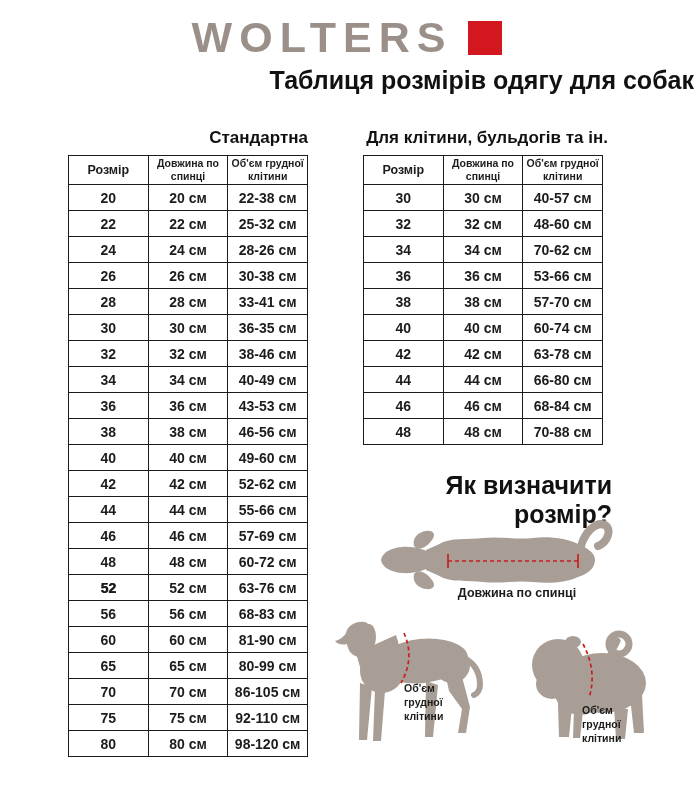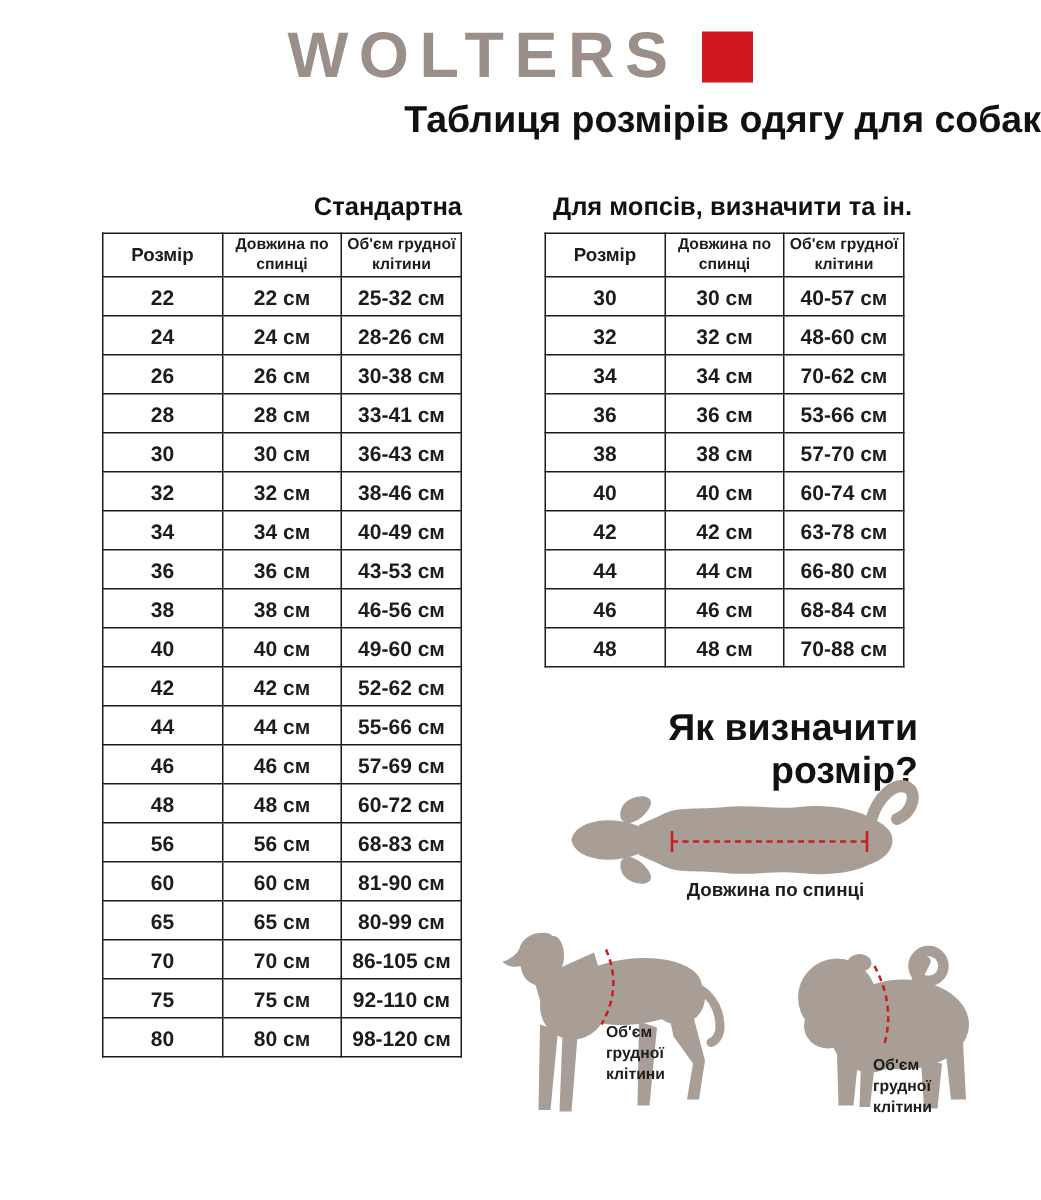--- a/index.html
+++ b/index.html
@@ -66,20 +66,25 @@
     <table class="size">
       <thead>
         <tr>
           <th class="th-size">Розмір</th>
           <th>Довжина по спинці</th>
           <th>Об'єм грудної клітини</th>
         </tr>
       </thead>
       <tbody>
           <tr>
+            <td>20</td>
+            <td>20 см</td>
+            <td>22-38 см</td>
+          </tr>
+          <tr>
             <td>22</td>
             <td>22 см</td>
             <td>25-32 см</td>
           </tr>
           <tr>
             <td>24</td>
             <td>24 см</td>
             <td>28-26 см</td>
           </tr>
           <tr>
@@ -88,21 +93,21 @@
             <td>30-38 см</td>
           </tr>
           <tr>
             <td>28</td>
             <td>28 см</td>
             <td>33-41 см</td>
           </tr>
           <tr>
             <td>30</td>
             <td>30 см</td>
-            <td>36-43 см</td>
+            <td>36-35 см</td>
           </tr>
           <tr>
             <td>32</td>
             <td>32 см</td>
             <td>38-46 см</td>
           </tr>
           <tr>
             <td>34</td>
             <td>34 см</td>
             <td>40-49 см</td>
@@ -136,20 +141,25 @@
             <td>46</td>
             <td>46 см</td>
             <td>57-69 см</td>
           </tr>
           <tr>
             <td>48</td>
             <td>48 см</td>
             <td>60-72 см</td>
           </tr>
           <tr>
+            <td class="em">52</td>
+            <td>52 см</td>
+            <td>63-76 см</td>
+          </tr>
+          <tr>
             <td>56</td>
             <td>56 см</td>
             <td>68-83 см</td>
           </tr>
           <tr>
             <td>60</td>
             <td>60 см</td>
             <td>81-90 см</td>
           </tr>
           <tr>
@@ -170,21 +180,21 @@
           <tr>
             <td>80</td>
             <td>80 см</td>
             <td>98-120 см</td>
           </tr>
         </tbody>
     </table>
   </section>
 
   <section class="col col-b">
-    <h2 class="caption">Для мопсів, визначити та ін.</h2>
+    <h2 class="caption">Для клітини, бульдогів та ін.</h2>
     <table class="size">
       <thead>
         <tr>
           <th class="th-size">Розмір</th>
           <th>Довжина по спинці</th>
           <th>Об'єм грудної клітини</th>
         </tr>
       </thead>
       <tbody>
           <tr>

